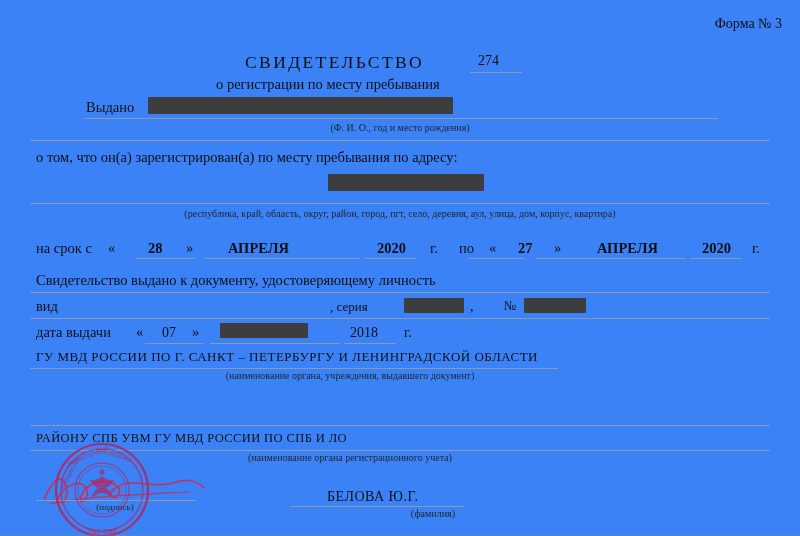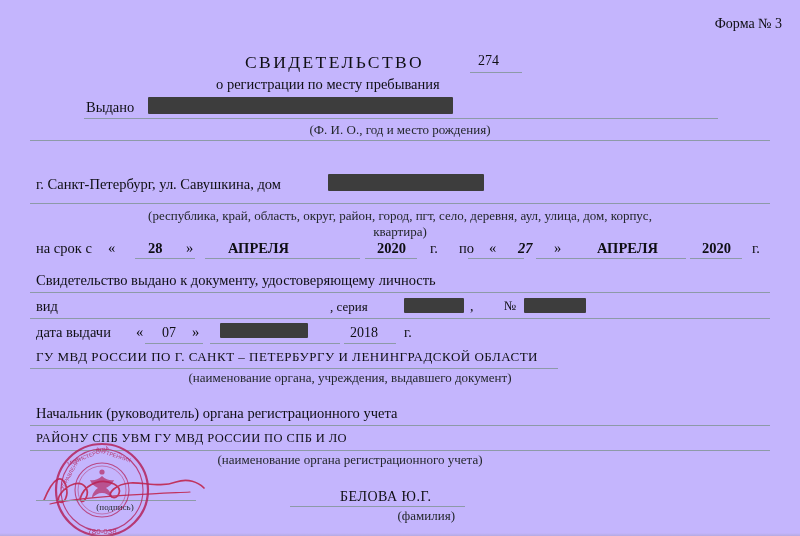--- a/index.html
+++ b/index.html
@@ -9,40 +9,40 @@
   }
   body {
     font-family: "Liberation Serif", serif;
     color: #0f0f14;
   }
   .page {
     position: relative;
     width: 800px;
     height: 536px;
     overflow: hidden;
-    background: #c4b5fd;
+    background: #3b82f6;
     font-size: 13.5px;
   }
 
   
   .abs { position: absolute; }
   .line {
     position: absolute;
     height: 1px;
     background: #8d9aa8;
   }
   .redact {
     display: inline-block;
     background: #3d3d3d;
     height: 13px;
     vertical-align: -2px;
     border-radius: 1px;
   }
   .caption {
-    font-size: 13px;
+    font-size: 10px;
     color: #23272b;
     text-align: center;
     font-family: "Liberation Serif", serif;
   }
   .bold { font-weight: bold; }
   .spaced { letter-spacing: 0.6px; }
 
   
   .form-no {
     right: 18px;
@@ -128,21 +128,21 @@
   .chief-label { left: 36px; top: 405px; font-size: 14.5px; }
   .chief-value { left: 466px; top: 406px; font-size: 12.5px; letter-spacing: 0.4px; }
   .chief-underline1 { left: 30px; top: 425px; width: 740px; }
   .chief-line2 { left: 36px; top: 431px; font-size: 12.5px; letter-spacing: 0.4px; }
   .chief-underline2 { left: 30px; top: 450px; width: 740px; }
   .chief-caption { left: 180px; top: 452px; width: 340px; }
 
   
   .sign-underline { left: 36px; top: 500px; width: 160px; }
   .sign-caption { left: 40px; top: 502px; width: 150px; font-size: 9px; }
-  .fam-name { left: 340px; top: 489px; font-size: 14px; letter-spacing: 0.5px; }
+  .fam-name { left: 327px; top: 489px; font-size: 14px; letter-spacing: 0.5px; }
   .fam-underline { left: 290px; top: 506px; width: 175px; }
   .fam-caption { left: 300px; top: 508px; width: 155px; text-align: right; }
 
   
   .signature {
     left: 40px;
     top: 470px;
     width: 170px;
     height: 40px;
   }
@@ -174,35 +174,35 @@
   <div class="abs title-number">274</div>
   <div class="line title-number-underline"></div>
   <div class="abs title-sub">о регистрации по месту пребывания</div>
 
   <div class="abs issued-label">Выдано</div>
   <div class="abs issued-redact redact"></div>
   <div class="line issued-underline-1"></div>
   <div class="abs caption fio-caption">(Ф. И. О., год и место рождения)</div>
   <div class="line issued-underline-2"></div>
 
-  <div class="abs addr-line">г. Санкт-Петербург, ул. Савушкина, дом</div>
+  <div class="abs about-line">о том, что он(а) зарегистрирован(а) по месту пребывания по адресу:</div>
   <div class="abs addr-redact redact"></div>
   <div class="line addr-underline"></div>
   <div class="abs caption addr-caption">(республика, край, область, округ, район, город, пгт, село, деревня, аул, улица, дом, корпус, квартира)</div>
 
   <div class="abs term" style="left:36px;">на срок с</div>
   <div class="abs term" style="left:108px;">«</div>
   <div class="abs term bold" style="left:148px;">28</div>
   <div class="abs term" style="left:186px;">»</div>
   <div class="abs term bold" style="left:228px;">АПРЕЛЯ</div>
   <div class="abs term bold" style="left:377px;">2020</div>
   <div class="abs term" style="left:430px;">г.</div>
   <div class="abs term" style="left:459px;">по</div>
   <div class="abs term" style="left:489px;">«</div>
-  <div class="abs term bold" style="left:518px;font-style:italic;">27</div>
+  <div class="abs term bold" style="left:518px;">27</div>
   <div class="abs term" style="left:554px;">»</div>
   <div class="abs term bold" style="left:597px;">АПРЕЛЯ</div>
   <div class="abs term bold" style="left:702px;">2020</div>
   <div class="abs term" style="left:752px;">г.</div>
 
   <div class="u-small term-u1"></div>
   <div class="u-small term-u2"></div>
   <div class="u-small term-u3"></div>
   <div class="u-small term-u4"></div>
   <div class="u-small term-u5"></div>
@@ -227,21 +227,20 @@
   <div class="abs date-year">2018</div>
   <div class="abs date-g">г.</div>
   <div class="u-small date-u1"></div>
   <div class="u-small date-u2"></div>
   <div class="u-small date-u3"></div>
 
   <div class="abs organ-line">ГУ  МВД  РОССИИ  ПО  Г. САНКТ – ПЕТЕРБУРГУ  И  ЛЕНИНГРАДСКОЙ ОБЛАСТИ</div>
   <div class="line organ-underline"></div>
   <div class="abs caption organ-caption">(наименование органа, учреждения, выдавшего документ)</div>
 
-  <div class="abs chief-label">Начальник (руководитель) органа регистрационного учета</div>
   <div class="line chief-underline1"></div>
   <div class="abs chief-line2">РАЙОНУ СПБ УВМ  ГУ  МВД  РОССИИ  ПО  СПБ  И  ЛО</div>
   <div class="line chief-underline2"></div>
   <div class="abs caption chief-caption">(наименование органа регистрационного учета)</div>
 
   <svg class="abs signature" viewBox="0 0 170 40">
     <path d="M4 30 C14 6, 22 4, 26 16 C29 26, 24 34, 20 32 C15 30, 22 18, 34 14
              C44 11, 50 20, 46 28 C43 34, 38 32, 42 24 C48 13, 62 8, 74 14
              C84 19, 78 30, 72 27 C66 24, 76 14, 90 13 C104 12, 120 18, 136 12
              C148 8, 158 12, 164 18" fill="none" stroke="#c0345f" stroke-width="1.7" stroke-linecap="round"></path>

